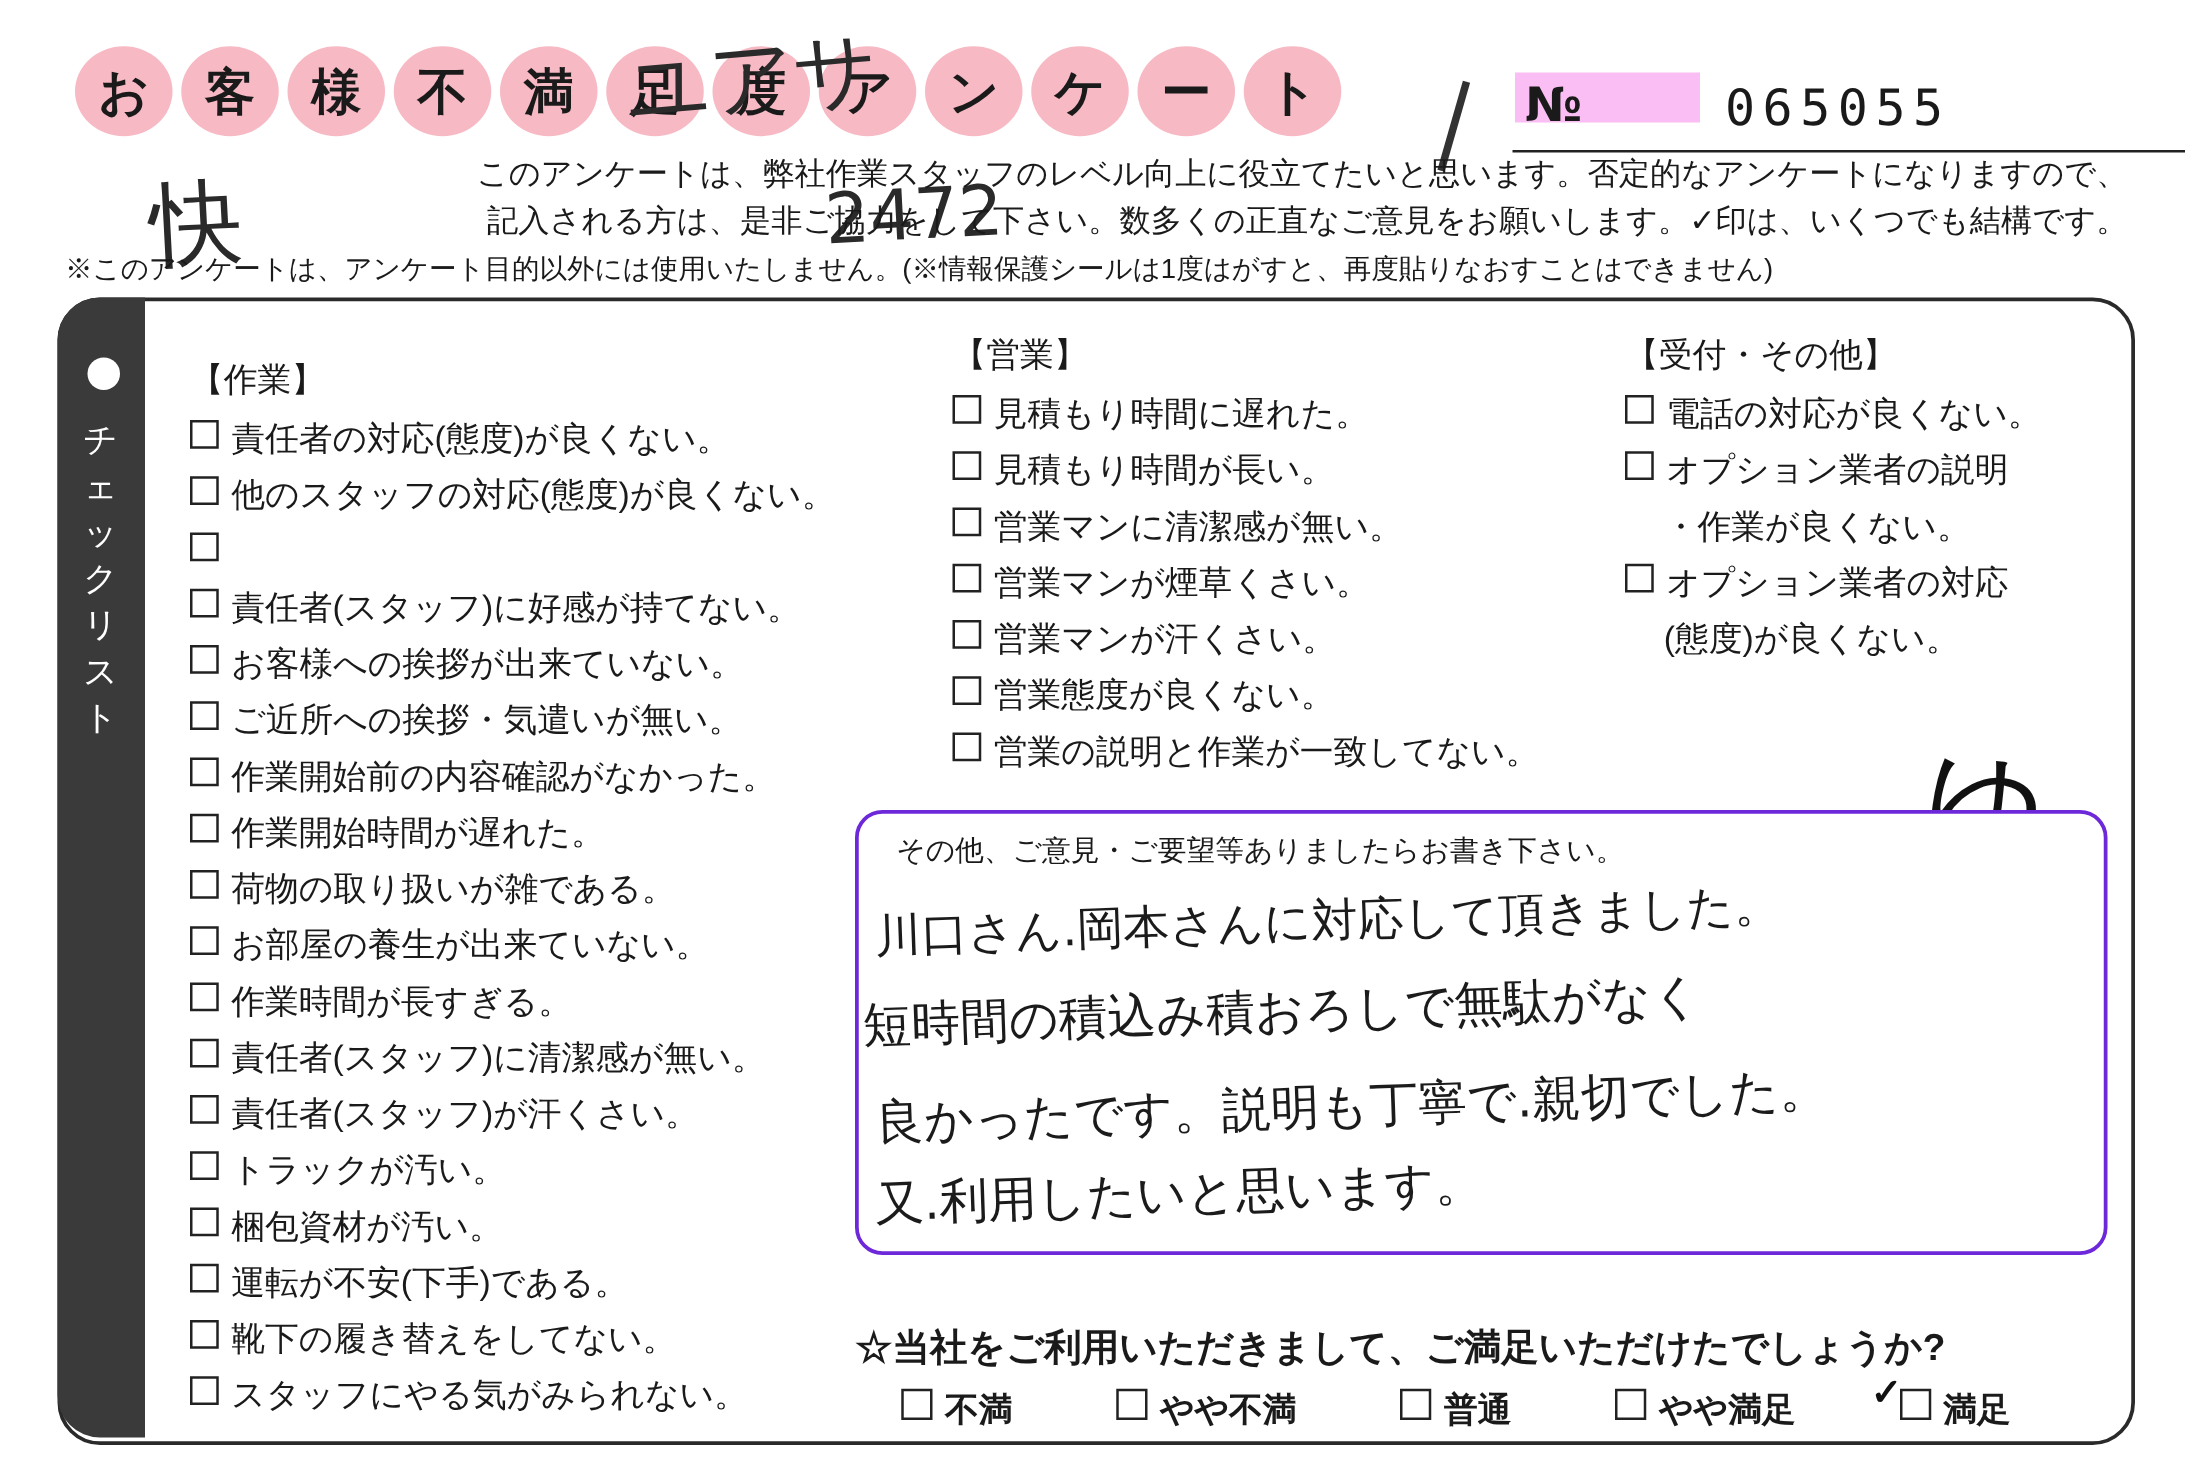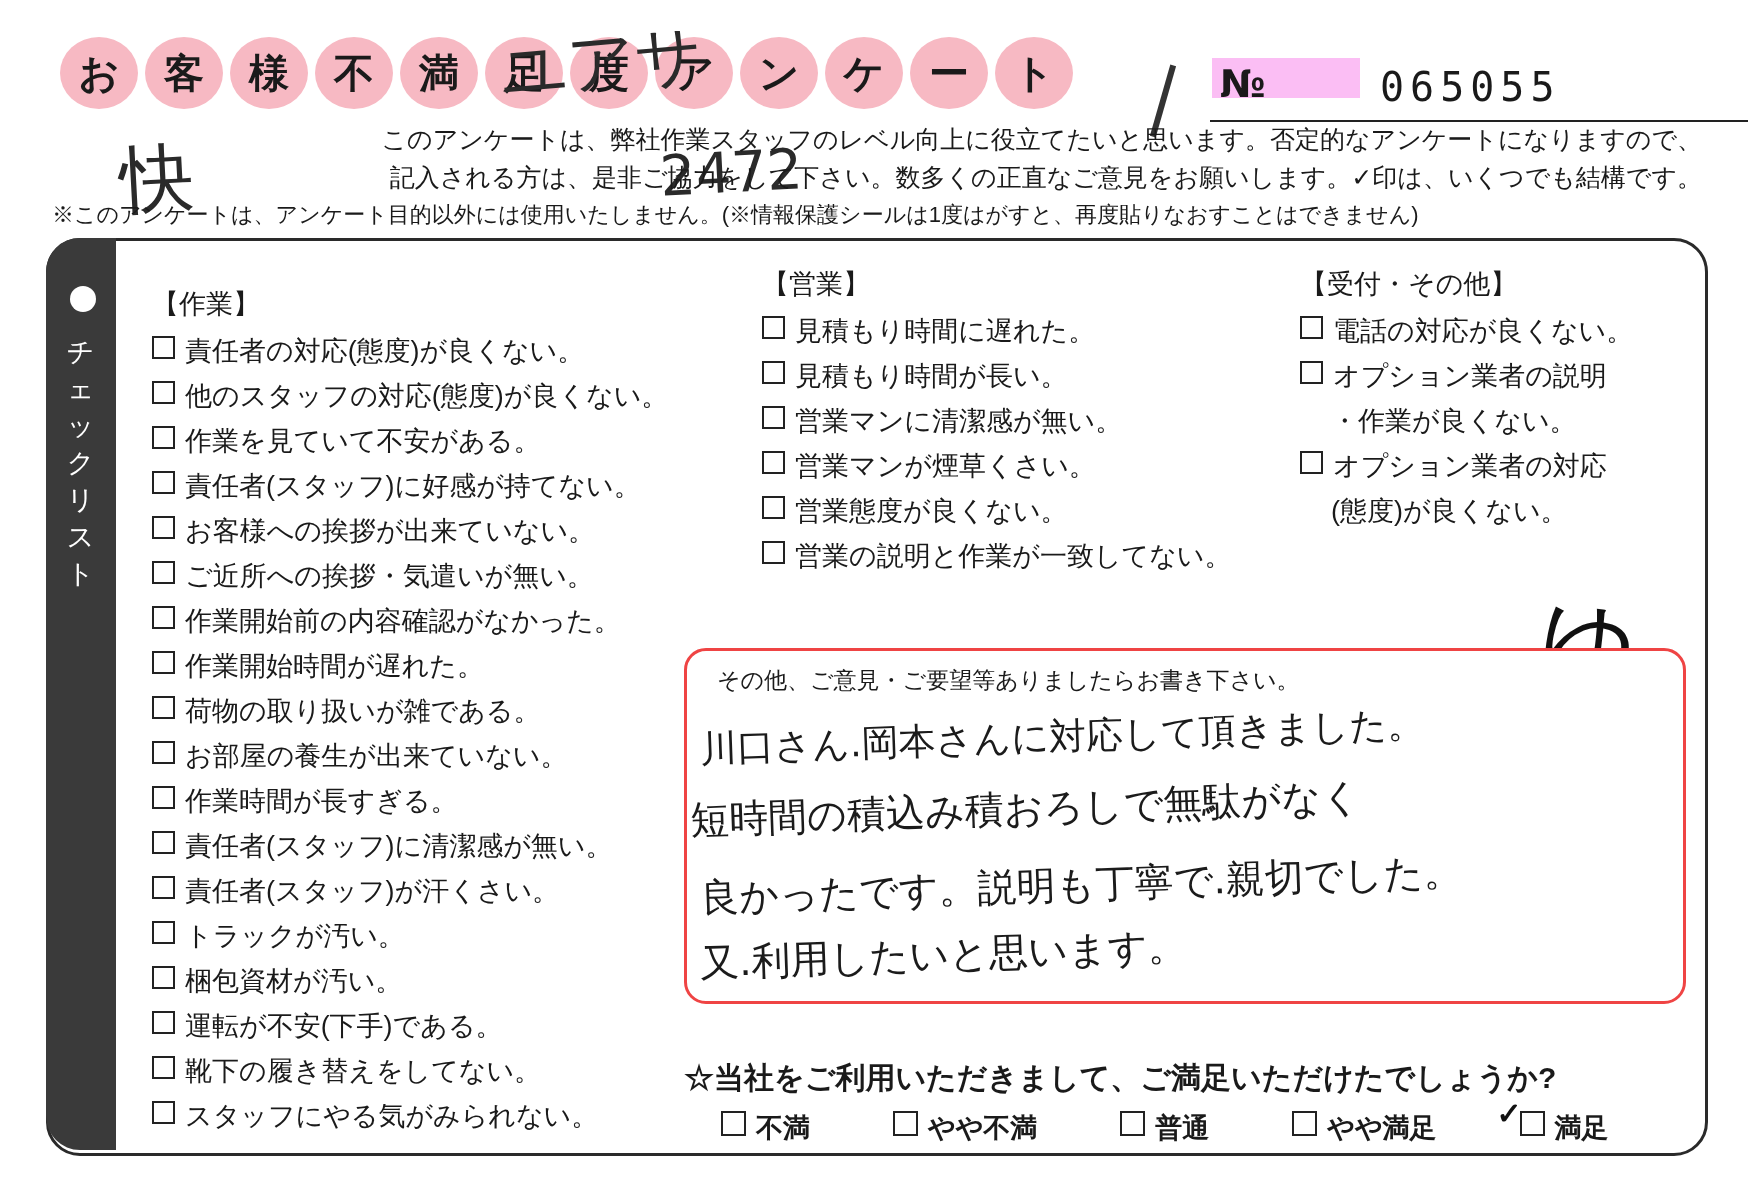--- a/index.html
+++ b/index.html
@@ -67,21 +67,21 @@
   .col .item{white-space:nowrap;}
   .cb{display:inline-block;width:19px;height:19px;border:2px solid #222;margin-right:10px;vertical-align:1px;}
   .col-work{left:152px;top:262px;width:520px;margin-top:20px;}
   .col-sales{left:762px;top:262px;width:520px;}
   .col-recep{left:1300px;top:262px;width:400px;}
   .indent{padding-left:31px;}
 
   
   .comment-box{
     position:absolute;left:684px;top:648px;width:996px;height:350px;
-    border:3px solid #ef4444;border-radius:22px;background:#fff;
+    border:3px solid #6d28d9;border-radius:22px;background:#fff;
   }
   .comment-label{position:absolute;left:30px;top:14px;font-size:23px;}
   .hw{
     position:absolute;color:#1b1b1b;
     font-family:"DejaVu Sans",sans-serif;
     transform:rotate(-2deg);
     white-space:nowrap;
   }
   .hw1{left:700px;top:712px;font-size:37px;}
   .hw2{left:690px;top:782px;font-size:39px;}
@@ -157,21 +157,21 @@
       <span>リ</span><br>
       <span>ス</span><br>
       <span>ト</span>
     </div>
   </div>
 
   <div class="col col-work">
     <h4>【作業】</h4>
     <div class="item"><span class="cb"></span><span>責任者の対応(態度)が良くない。</span></div>
     <div class="item"><span class="cb"></span><span>他のスタッフの対応(態度)が良くない。</span></div>
-    <div class="item"><span class="cb"></span><span>作業を見ていて不安がある。</span></div>
+    <div class="item"><span class="cb"></span></div>
     <div class="item"><span class="cb"></span><span>責任者(スタッフ)に好感が持てない。</span></div>
     <div class="item"><span class="cb"></span><span>お客様への挨拶が出来ていない。</span></div>
     <div class="item"><span class="cb"></span><span>ご近所への挨拶・気遣いが無い。</span></div>
     <div class="item"><span class="cb"></span><span>作業開始前の内容確認がなかった。</span></div>
     <div class="item"><span class="cb"></span><span>作業開始時間が遅れた。</span></div>
     <div class="item"><span class="cb"></span><span>荷物の取り扱いが雑である。</span></div>
     <div class="item"><span class="cb"></span><span>お部屋の養生が出来ていない。</span></div>
     <div class="item"><span class="cb"></span><span>作業時間が長すぎる。</span></div>
     <div class="item"><span class="cb"></span><span>責任者(スタッフ)に清潔感が無い。</span></div>
     <div class="item"><span class="cb"></span><span>責任者(スタッフ)が汗くさい。</span></div>
@@ -181,20 +181,21 @@
     <div class="item"><span class="cb"></span><span>靴下の履き替えをしてない。</span></div>
     <div class="item"><span class="cb"></span><span>スタッフにやる気がみられない。</span></div>
   </div>
 
   <div class="col col-sales">
     <h4>【営業】</h4>
     <div class="item"><span class="cb"></span><span>見積もり時間に遅れた。</span></div>
     <div class="item"><span class="cb"></span><span>見積もり時間が長い。</span></div>
     <div class="item"><span class="cb"></span><span>営業マンに清潔感が無い。</span></div>
     <div class="item"><span class="cb"></span><span>営業マンが煙草くさい。</span></div>
+    <div class="item"><span class="cb"></span><span>営業マンが汗くさい。</span></div>
     <div class="item"><span class="cb"></span><span>営業態度が良くない。</span></div>
     <div class="item"><span class="cb"></span><span>営業の説明と作業が一致してない。</span></div>
   </div>
 
   <div class="col col-recep">
     <h4>【受付・その他】</h4>
     <div class="item"><span class="cb"></span><span>電話の対応が良くない。</span></div>
     <div class="item"><span class="cb"></span><span>オプション業者の説明</span></div>
     <div class="item indent"><span>・作業が良くない。</span></div>
     <div class="item"><span class="cb"></span><span>オプション業者の対応</span></div>

